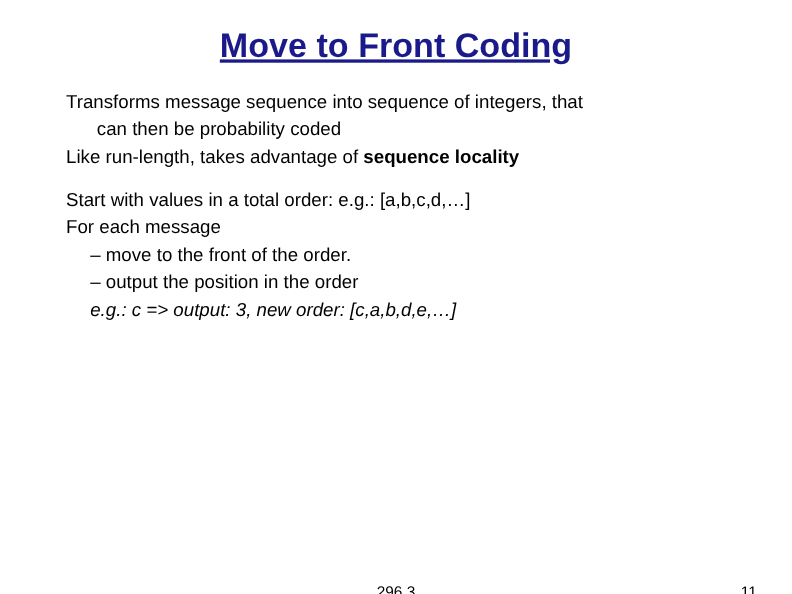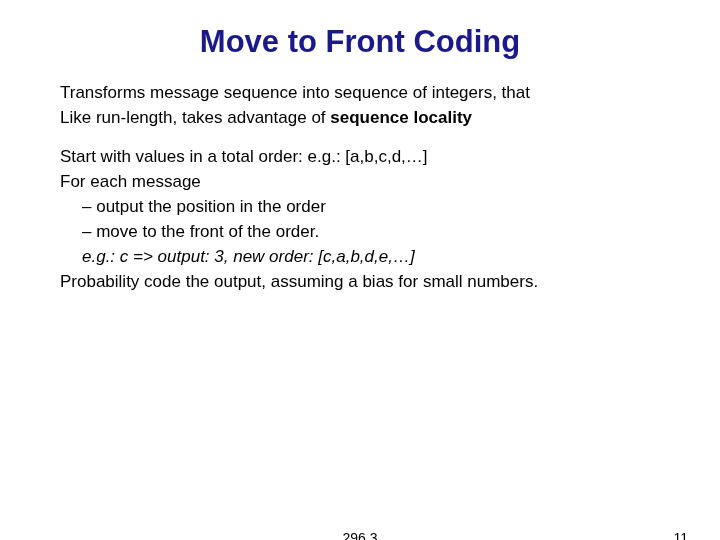--- a/index.html
+++ b/index.html
@@ -15,20 +15,21 @@
   .slide {
     position: relative;
     width: 720px;
     height: 540px;
     box-sizing: border-box;
   }
   .title {
     text-align: center;
     font-size: 31px;
     font-weight: bold;
+    text-decoration: underline;
     color: #1a1a8a;
     margin-top: 24px;
     margin-bottom: 22px;
   }
   .block {
     font-size: 17px;
     line-height: 1.35;
     margin-left: 60px;
     margin-right: 40px;
   }
@@ -67,32 +68,32 @@
 </style>
 </head>
 <body>
 
 <div class="slide">
 
   <div class="title">Move to Front Coding</div>
 
   <div class="block">
     <div class="p-indent">Transforms message sequence into sequence of integers, that</div>
+    <div class="p-indent" style="padding-left:28px;">can then be probability coded</div>
     <div class="p-indent">
       <span>Like run-length, takes advantage of </span><span class="bold">sequence locality</span>
     </div>
   </div>
 
   <div class="gap"></div>
 
   <div class="block">
     <div class="p-indent">Start with values in a total order: e.g.: [a,b,c,d,…]</div>
     <div class="p-indent">For each message</div>
+    <div class="sub">–  move to the front of the order.</div>
     <div class="sub">–  output the position in the order</div>
-    <div class="sub">–  move to the front of the order.</div>
     <div class="p-indent" style="padding-left:22px;font-style:italic;">e.g.: c =&gt; output: 3, new order: [c,a,b,d,e,…]</div>
-    <div class="p-indent">Probability code the output, assuming a bias for small numbers.</div>
   </div>
 
   <div class="footer-center">296.3</div>
   <div class="footer-right">11</div>
 
 </div>
 
 </body></html>

